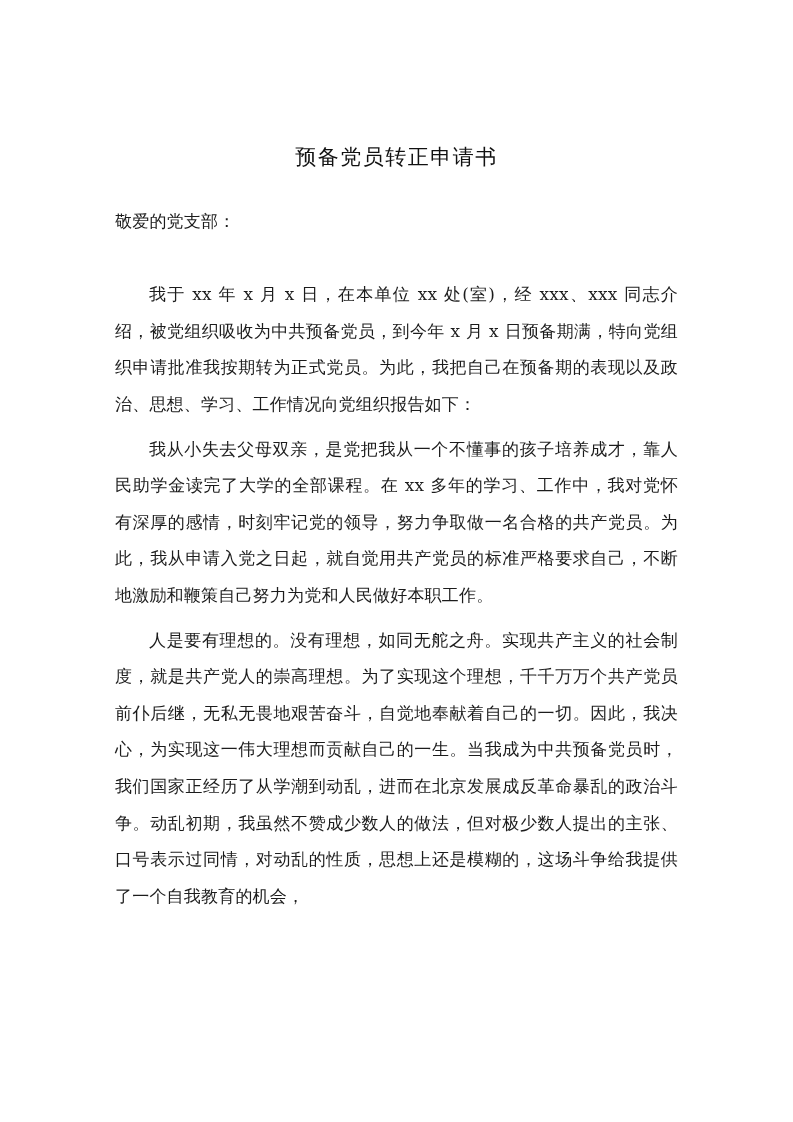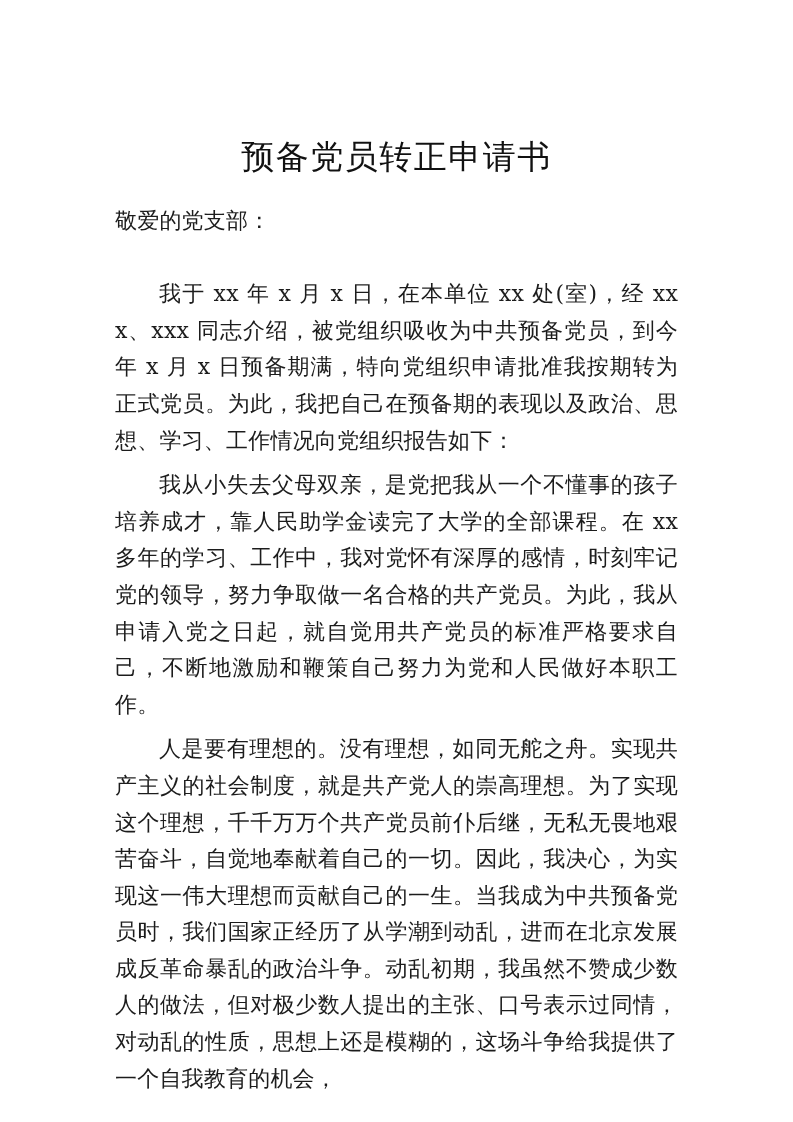--- a/index.html
+++ b/index.html
@@ -30,37 +30,37 @@
   .doc-body {
     position: absolute;
     left: 115px;
     top: 0;
     width: 563px;
   }
 
   .doc-title {
     text-align: center;
     font-family: "DejaVu Serif", "Liberation Serif", serif;
-    font-size: 33px;
+    font-size: 21px;
     font-weight: 400;
     line-height: 36px;
     letter-spacing: 1.5px;
     color: #111111;
     margin: 0;
     padding-top: 139px;
     white-space: nowrap;
   }
 
   .para-stack {
     margin-top: 28px;
   }
 
   p.para {
     margin: 0;
-    font-size: 22px;
+    font-size: 17px;
     line-height: 36.6px;
     text-align: justify;
     text-justify: inter-ideograph;
     text-align-last: left;
     letter-spacing: 0.2px;
     color: #1c1c1c;
     word-break: break-all;
   }
 
   p.para.indent {

